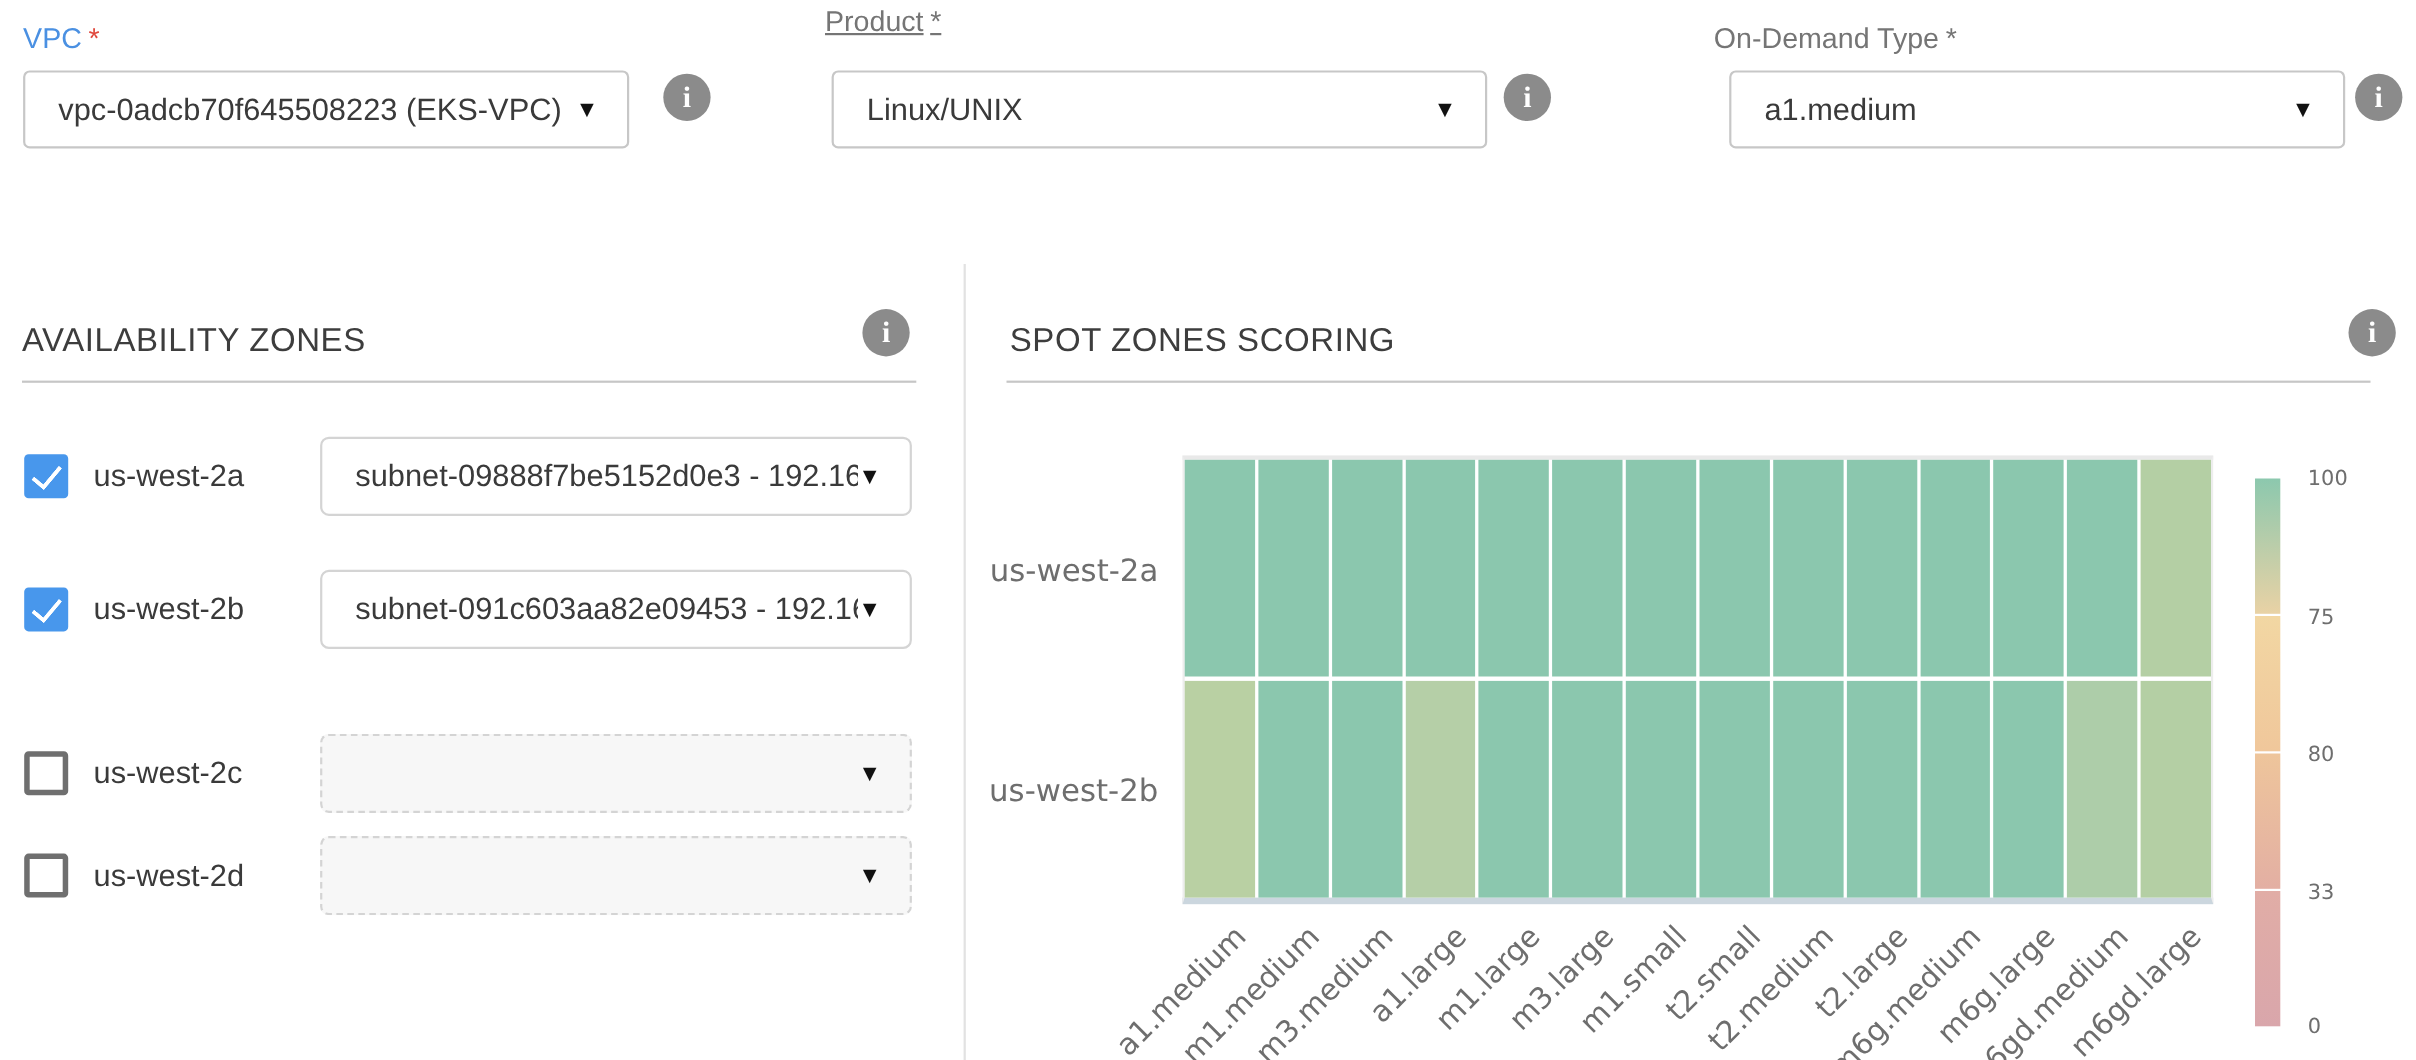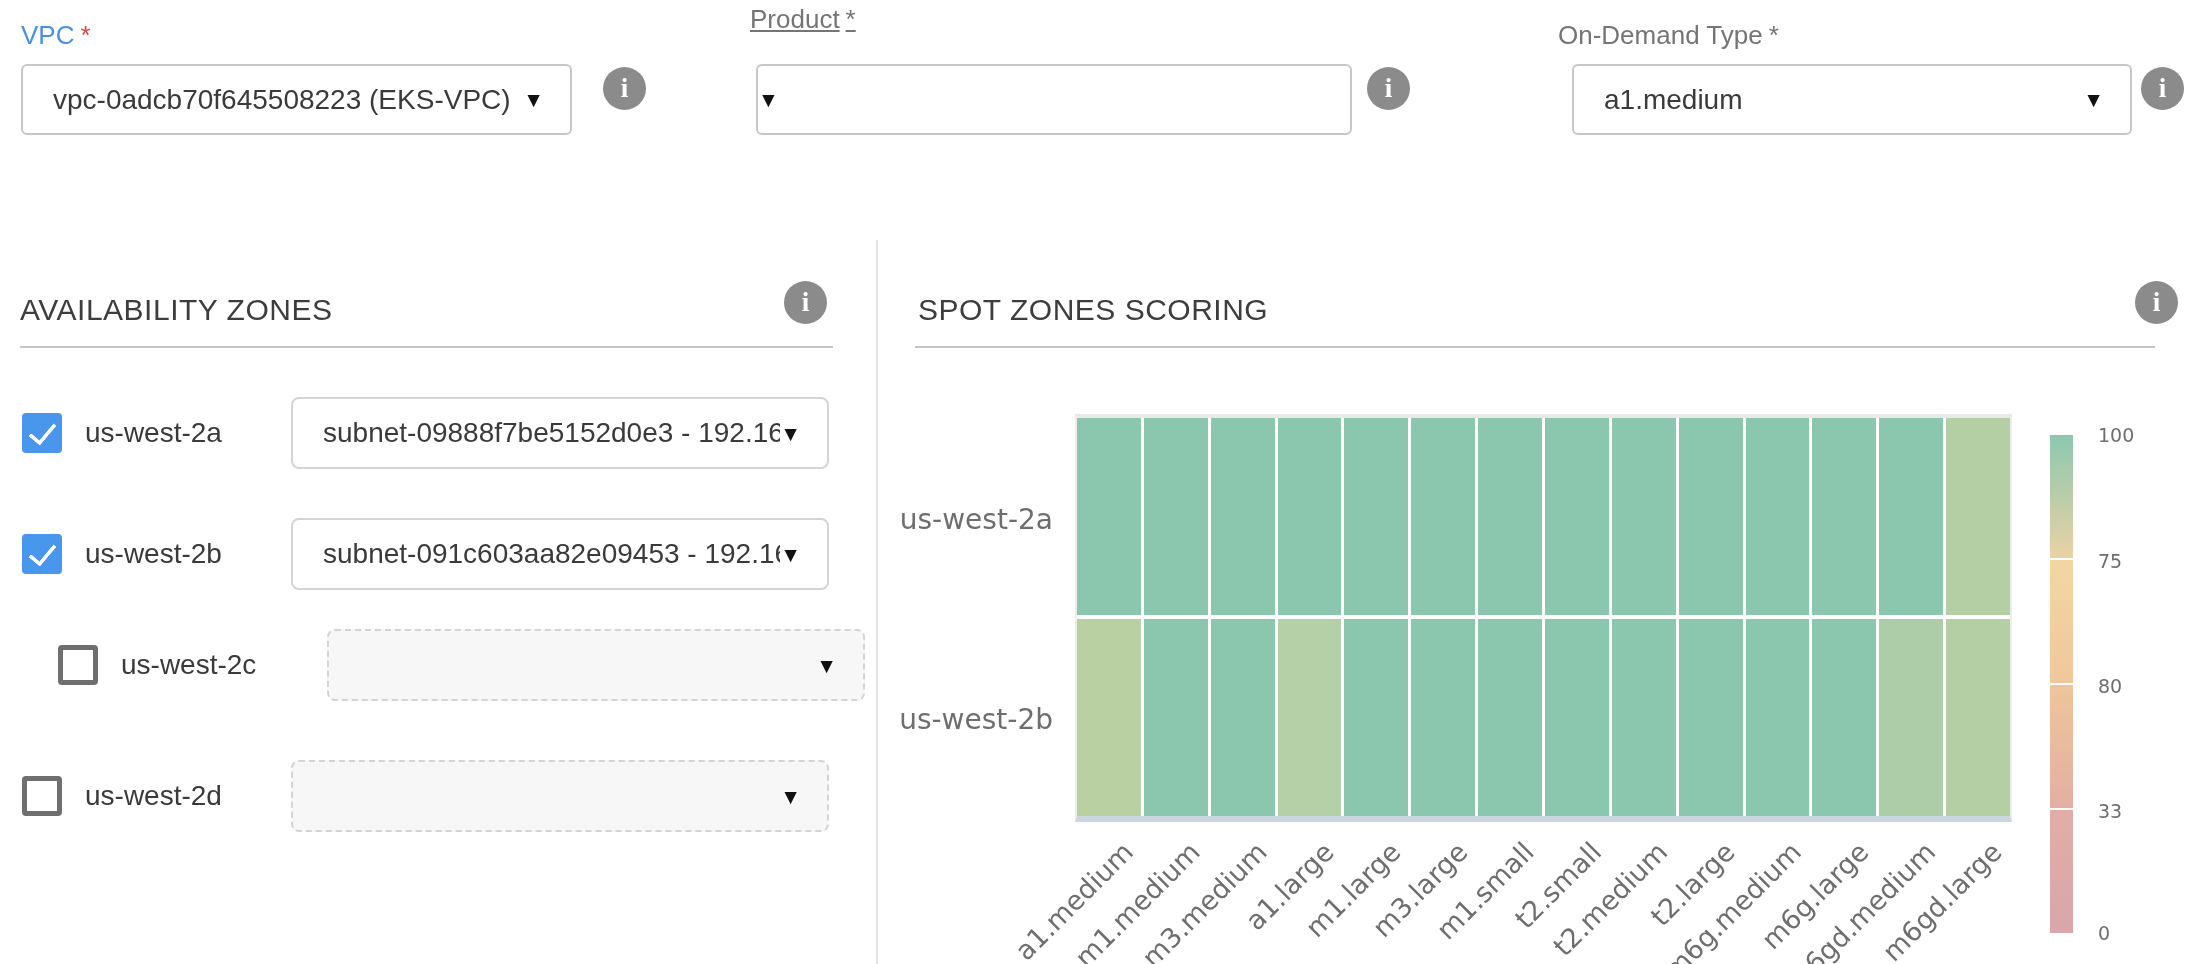--- a/index.html
+++ b/index.html
@@ -67,20 +67,21 @@
 <div class="select top-select" style="left:21px; width:551px;">
   <span class="sel-text">vpc-0adcb70f645508223 (EKS-VPC)</span>
   <span class="arrow">▼</span>
 </div>
 <div class="info" style="left:603px; top:67px;">i</div>
 
 <div class="field-label" style="left:750px; top:4px;text-decoration:underline;">
   <span>Product</span><span class="req">*</span>
 </div>
 <div class="select top-select" style="left:756px; width:596px;">
+  <span class="sel-text">Linux/UNIX</span>
   <span class="arrow">▼</span>
 </div>
 <div class="info" style="left:1367px; top:67px;">i</div>
 
 <div class="field-label" style="left:1558px; top:20px;">
   <span>On-Demand Type</span><span class="req">*</span>
 </div>
 <div class="select top-select" style="left:1572px; width:560px;">
   <span class="sel-text">a1.medium</span>
   <span class="arrow">▼</span>
@@ -102,21 +103,21 @@
       </div>
     </div>
     <div class="az-row" style="top: 518px;">
       <div class="checkbox checked"></div>
       <div class="az-label">us-west-2b</div>
       <div class="select subnet-select">
         <div class="sel-text">subnet-091c603aa82e09453 - 192.168…</div>
         <div class="arrow">▼</div>
       </div>
     </div>
-    <div class="az-row" style="top: 629px; margin-left: 36px;">
+    <div class="az-row" style="top: 667px;">
       <div class="checkbox"></div>
       <div class="az-label">us-west-2c</div>
       <div class="select subnet-select disabled">
         <div class="sel-text"></div>
         <div class="arrow">▼</div>
       </div>
     </div>
     <div class="az-row" style="top: 760px;">
       <div class="checkbox"></div>
       <div class="az-label">us-west-2d</div>

